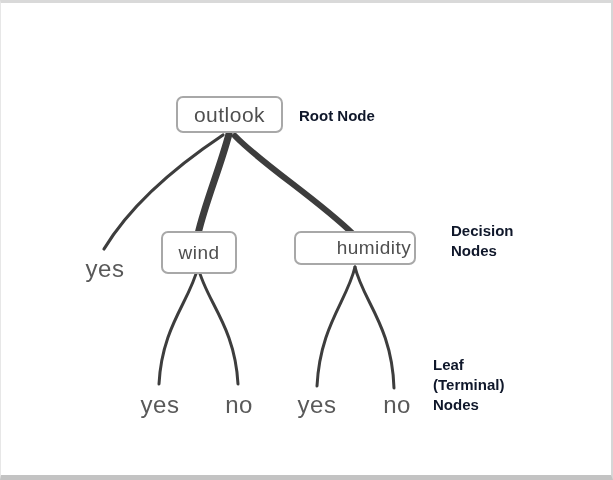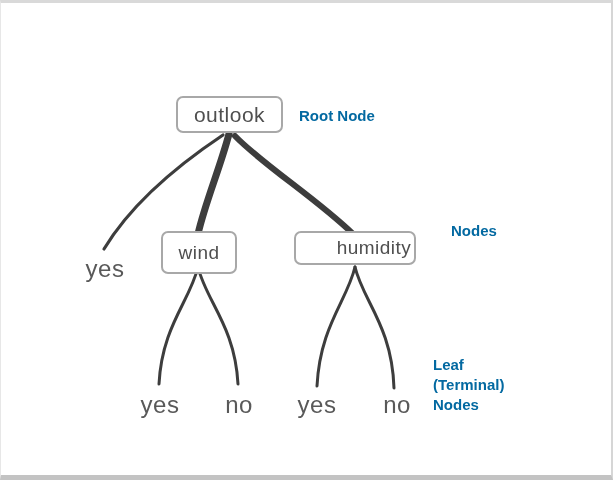--- a/index.html
+++ b/index.html
@@ -63,21 +63,21 @@
     letter-spacing: 0.5px;
     white-space: nowrap;
   }
   .leaf-outlook-yes { left: 104px; top: 252px; }
   .leaf-wind-yes   { left: 159px; top: 388px; }
   .leaf-wind-no    { left: 238px; top: 388px; }
   .leaf-humidity-yes { left: 316px; top: 388px; }
   .leaf-humidity-no  { left: 396px; top: 388px; }
   .annotation {
     position: absolute;
-    color: #0369a1;
+    color: #0f172a;
     font-weight: bold;
     font-size: 15px;
     line-height: 20px;
     white-space: nowrap;
   }
   .annotation-root     { left: 298px; top: 103px; }
   .annotation-decision { left: 450px; top: 218px; }
   .annotation-leaf     { left: 432px; top: 352px; }
 </style>
 </head>
@@ -111,20 +111,21 @@
   <div class="leaf-label leaf-wind-yes">yes</div>
   <div class="leaf-label leaf-wind-no">no</div>
   <div class="leaf-label leaf-humidity-yes">yes</div>
   <div class="leaf-label leaf-humidity-no">no</div>
 
   <div class="annotation annotation-root">
     <span>Root Node</span>
   </div>
 
   <div class="annotation annotation-decision">
+    <div>Decision</div>
     <div>Nodes</div>
   </div>
 
   <div class="annotation annotation-leaf">
     <div>Leaf</div>
     <div>(Terminal)</div>
     <div>Nodes</div>
   </div>
 
 </div>

